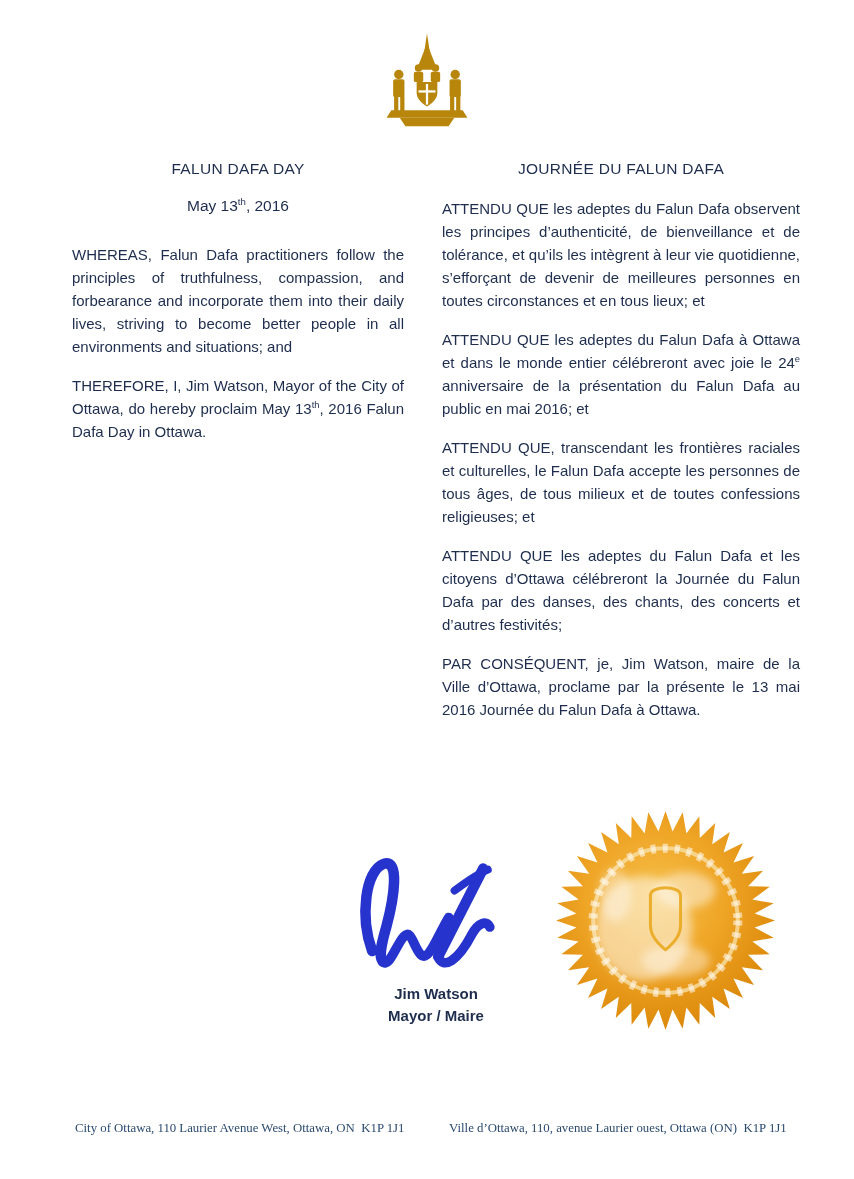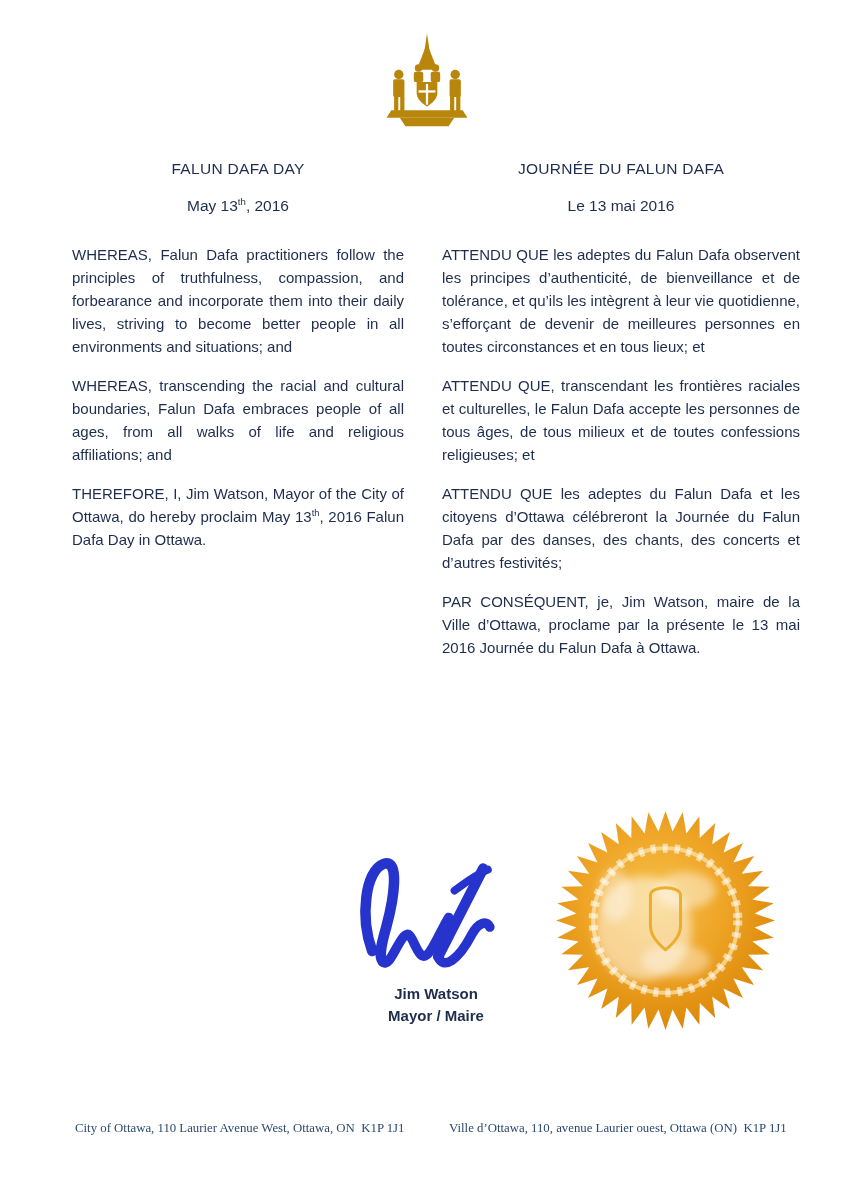--- a/index.html
+++ b/index.html
@@ -60,27 +60,26 @@
         <line x1="41" y1="64" x2="59" y2="64"></line>
       </g>
     </svg>
   </div>
 
   <div class="columns">
     <section class="col">
       <h1>FALUN DAFA DAY</h1>
       <h2><span>May 13</span><sup>th</sup><span>, 2016</span></h2>
       <p><span class="b">WHEREAS,</span><span> Falun Dafa practitioners follow the principles of truthfulness, compassion, and forbearance and incorporate them into their daily lives, striving to become better people in all environments and situations; and</span></p>
-      <p><span class="b">WHEREAS,</span><span> transcending the racial and cultural boundaries, Falun Dafa embraces people of all ages, from all walks of life and religious affiliations; and</span></p>
       <p><span class="b">THEREFORE,</span><span> I, Jim Watson, Mayor of the City of Ottawa, do hereby proclaim </span><span class="b">May 13</span><sup class="b">th</sup><span class="b">, 2016 Falun Dafa Day</span><span> in Ottawa.</span></p>
     </section>
     <section class="col">
       <h1>JOURNÉE DU FALUN DAFA</h1>
-      <h2><span>Le 13 mai 2016</span></h2>
       <p><span class="b">ATTENDU QUE</span><span> les adeptes du Falun Dafa observent les principes d’authenticité, de bienveillance et de tolérance, et qu’ils les intègrent à leur vie quotidienne, s’efforçant de devenir de meilleures personnes en toutes circonstances et en tous lieux; et</span></p>
+      <p><span class="b">ATTENDU QUE</span><span> les adeptes du Falun Dafa à Ottawa et dans le monde entier célébreront avec joie le 24</span><sup>e</sup><span> anniversaire de la présentation du Falun Dafa au public en mai 2016; et</span></p>
       <p><span class="b">ATTENDU QUE</span><span>, transcendant les frontières raciales et culturelles, le Falun Dafa accepte les personnes de tous âges, de tous milieux et de toutes confessions religieuses; et</span></p>
       <p><span class="b">ATTENDU QUE</span><span> les adeptes du Falun Dafa et les citoyens d’Ottawa célébreront la Journée du Falun Dafa par des danses, des chants, des concerts et d’autres festivités;</span></p>
       <p><span class="b">PAR CONSÉQUENT</span><span>, je, Jim Watson, maire de la Ville d’Ottawa, proclame par la présente le </span><span class="b">13 mai 2016 Journée du Falun Dafa</span><span> à Ottawa.</span></p>
     </section>
   </div>
 
   <div class="signature">
     <svg viewBox="0 0 160 140" width="160" height="134" aria-hidden="true">
       <g fill="none" stroke="#2733cd" stroke-linecap="round" stroke-linejoin="round">
         <path d="M30,118 C17,82 23,34 42,27 C59,21 53,62 45,92 C41,107 36,122 41,129" stroke-width="11"></path>

